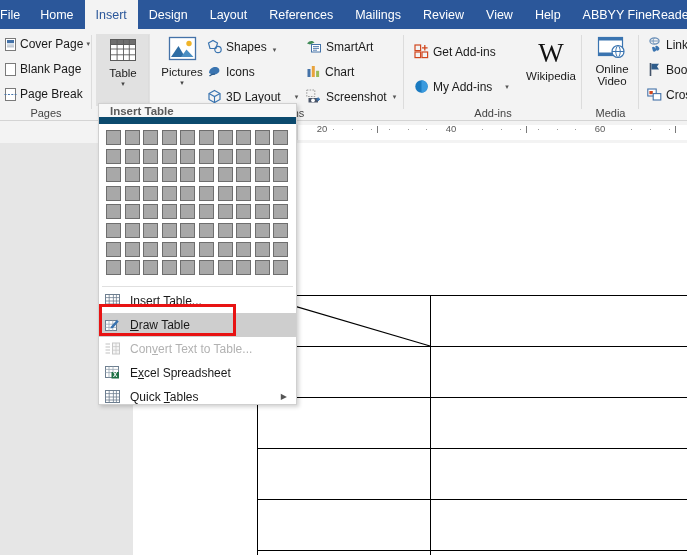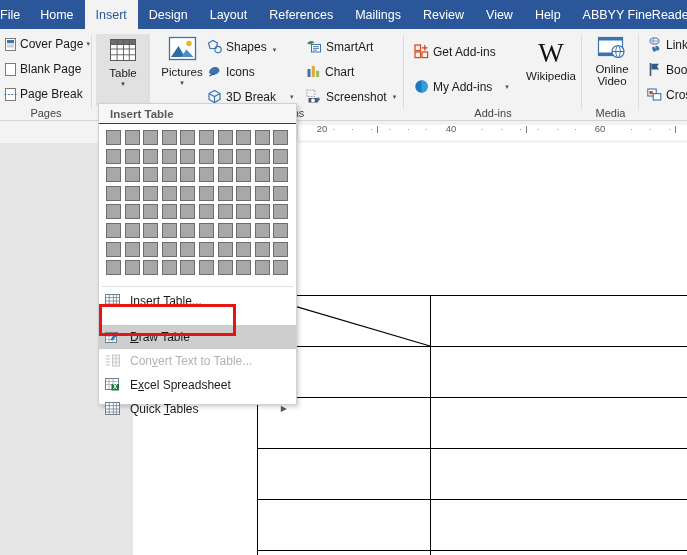--- a/index.html
+++ b/index.html
@@ -116,41 +116,41 @@
     background: #ffffff;
     border: 1px solid #d0d0d0;
     box-shadow: 2px 2px 4px rgba(0,0,0,0.18);
     z-index: 40;
   }
   #menu-header {
     height: 20px; background: #f7f7f7;
     display: flex; align-items: center;
     padding-left: 11px;
     font-size: 11.5px; font-weight: bold; color: #5a5a5a;
-    border-bottom: 1px solid #0c4a6e;
+    border-bottom: 7px solid #0c4a6e;
   }
   #grid-wrap {
     position: relative; padding: 6px 0 6px 7px;
     display: grid; grid-template-columns: repeat(10, 18.6px);
     grid-auto-rows: 18.6px;
   }
   .gcell {
     width: 15px; height: 15px;
     background: #a8a8a8;
     border: 1px solid #6e6e6e;
   }
   #menu-sep { height: 1px; background: #e0e0e0; margin: 1px 3px 2px 3px; }
   .mitem {
     position: relative;
     height: 24px;
     display: flex; align-items: center;
     padding-left: 5px;
     font-size: 12px; color: #1a1a1a;
   }
-  .mitem.hl { background: #cecece; margin-top: 12px; }
+  .mitem.hl { background: #cecece; }
   .mitem.disabled { color: #b2b2b2; }
   .mitem .mlabel { margin-left: 9px; }
   .mitem .micon {
     width: 17px; height: 17px; flex: none;
     display: flex; align-items: center; justify-content: center;
   }
   .mitem .sub-arrow {
     position: absolute; right: 9px; font-size: 8px; color: #555;
   }
   u { text-decoration: underline; text-underline-offset: 1px; }
@@ -277,21 +277,21 @@
           <path d="M2.5 12 C4 10.5 6 10 8 10.2" stroke="#2a5a8a" stroke-width="1.3" fill="none"></path>
         </svg>
         <span>Icons</span>
       </div>
 
       <div class="sbtn" style="left:58px; top:60px;">
         <svg width="15" height="15" viewBox="0 0 15 15">
           <path d="M7.5 1.5 L13 4.5 V10.5 L7.5 13.5 L2 10.5 V4.5 Z" fill="none" stroke="#3a74b0" stroke-width="1.2"></path>
           <path d="M2 4.5 L7.5 7.5 L13 4.5 M7.5 7.5 V13.5" stroke="#3a74b0" stroke-width="1.1" fill="none"></path>
         </svg>
-        <span>3D Break</span>
+        <span>3D Layout</span>
         <span class="caret" style="margin-left:10px;">▾</span>
       </div>
 
       <div class="sbtn" style="left:157px; top:10px;">
         <svg width="16" height="15" viewBox="0 0 16 15">
           <path d="M1 4.5 C3.5 1 7 1.5 8.5 3.5 L4 5.5 Z" fill="#3f8a56"></path>
           <rect x="5.5" y="5.5" width="9" height="7.5" fill="#ffffff" stroke="#4472a8"></rect>
           <path d="M7 7.6 H13 M7 9.4 H13 M7 11.2 H11" stroke="#4472a8" stroke-width="0.9"></path>
         </svg>
         <span>SmartArt</span>

